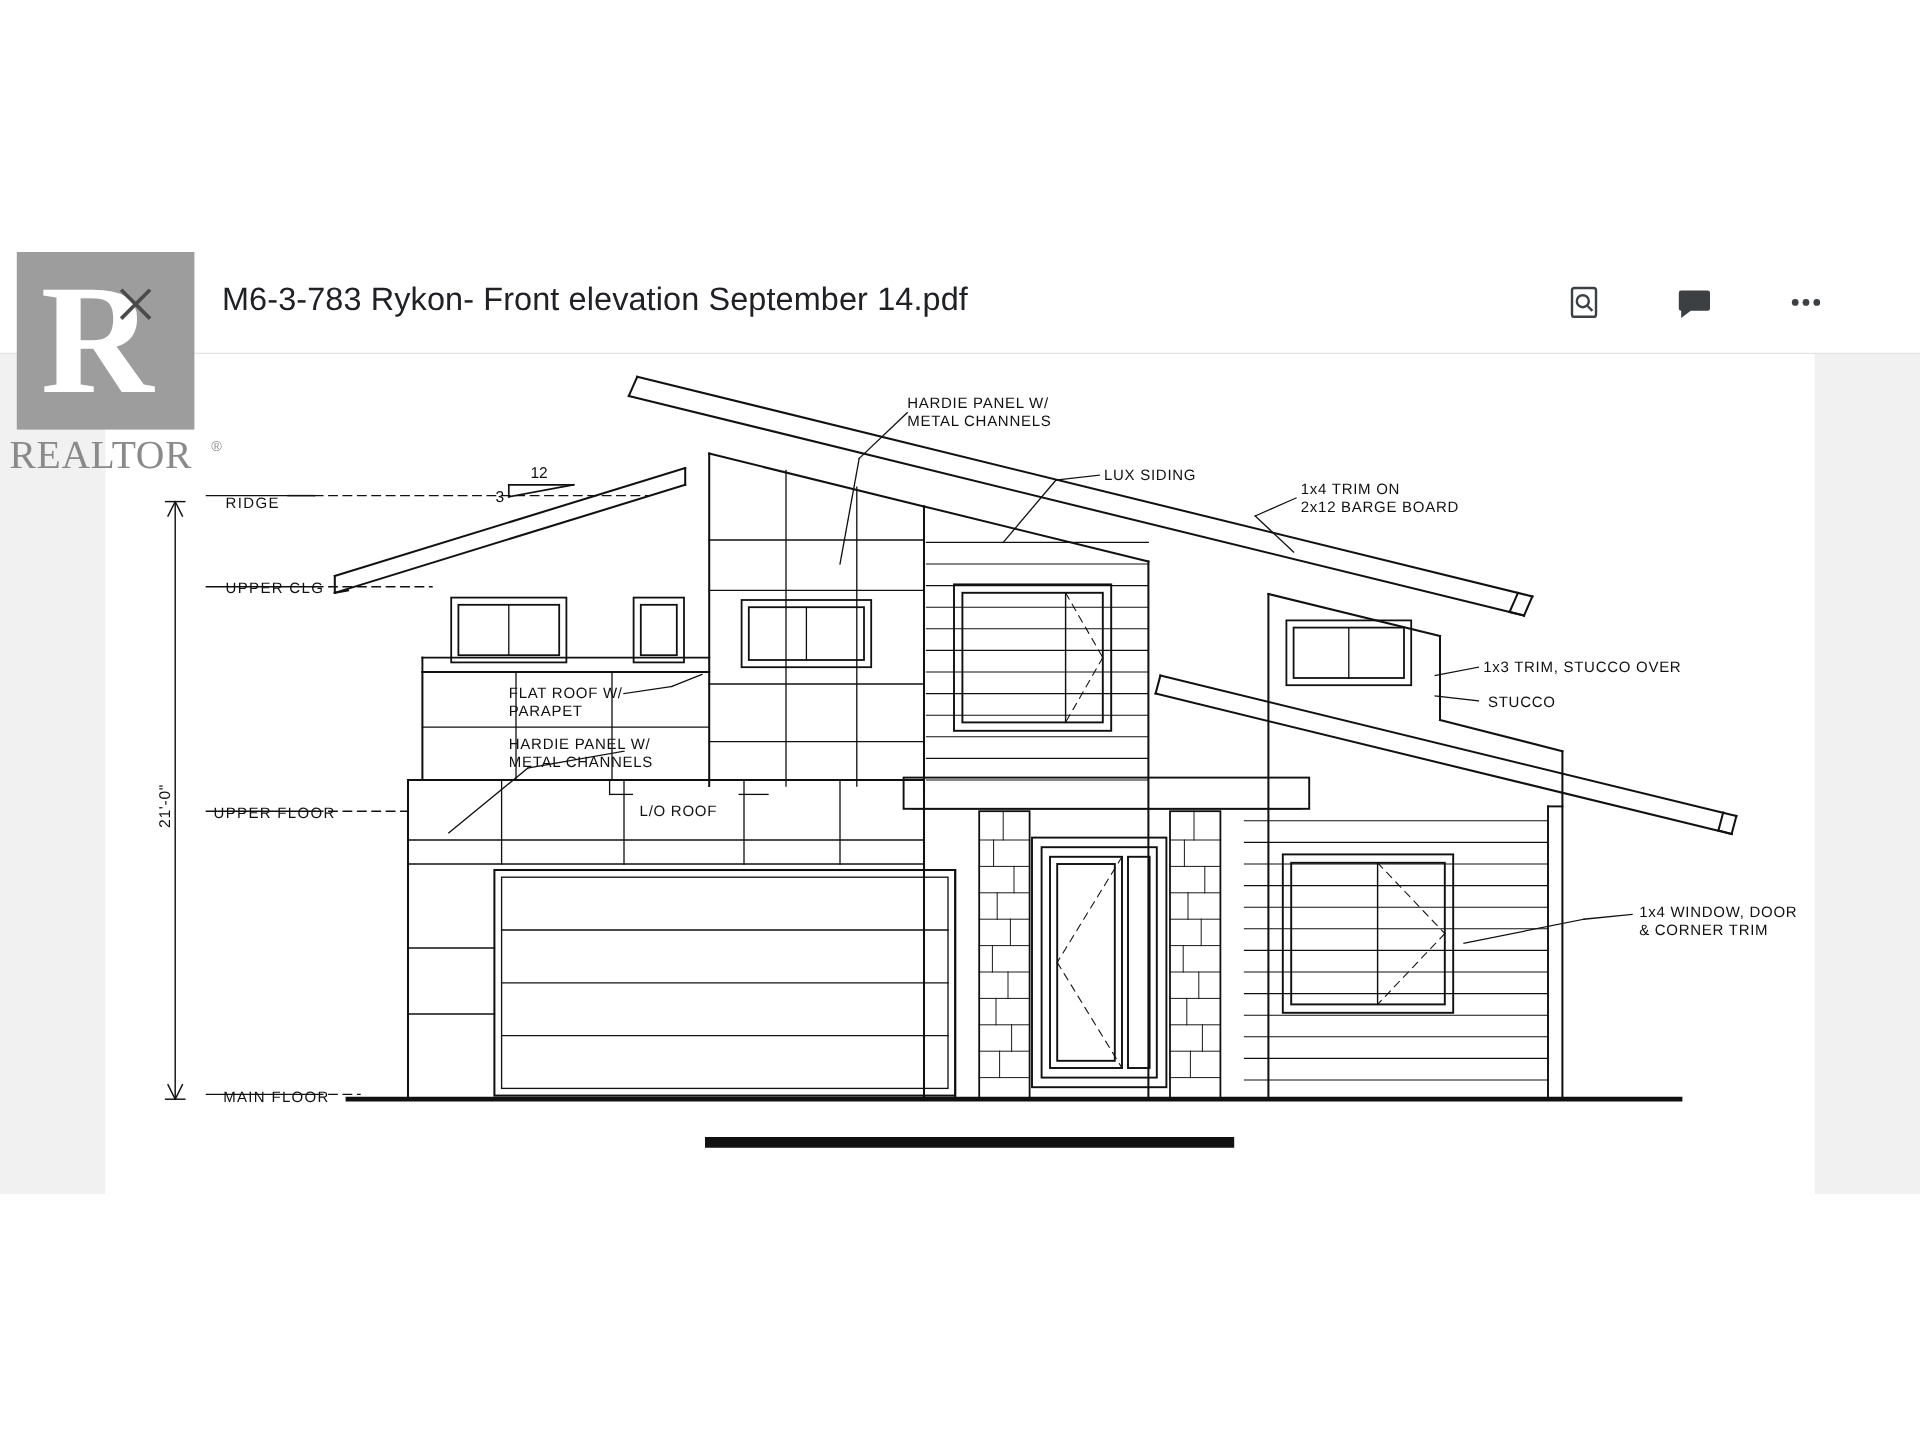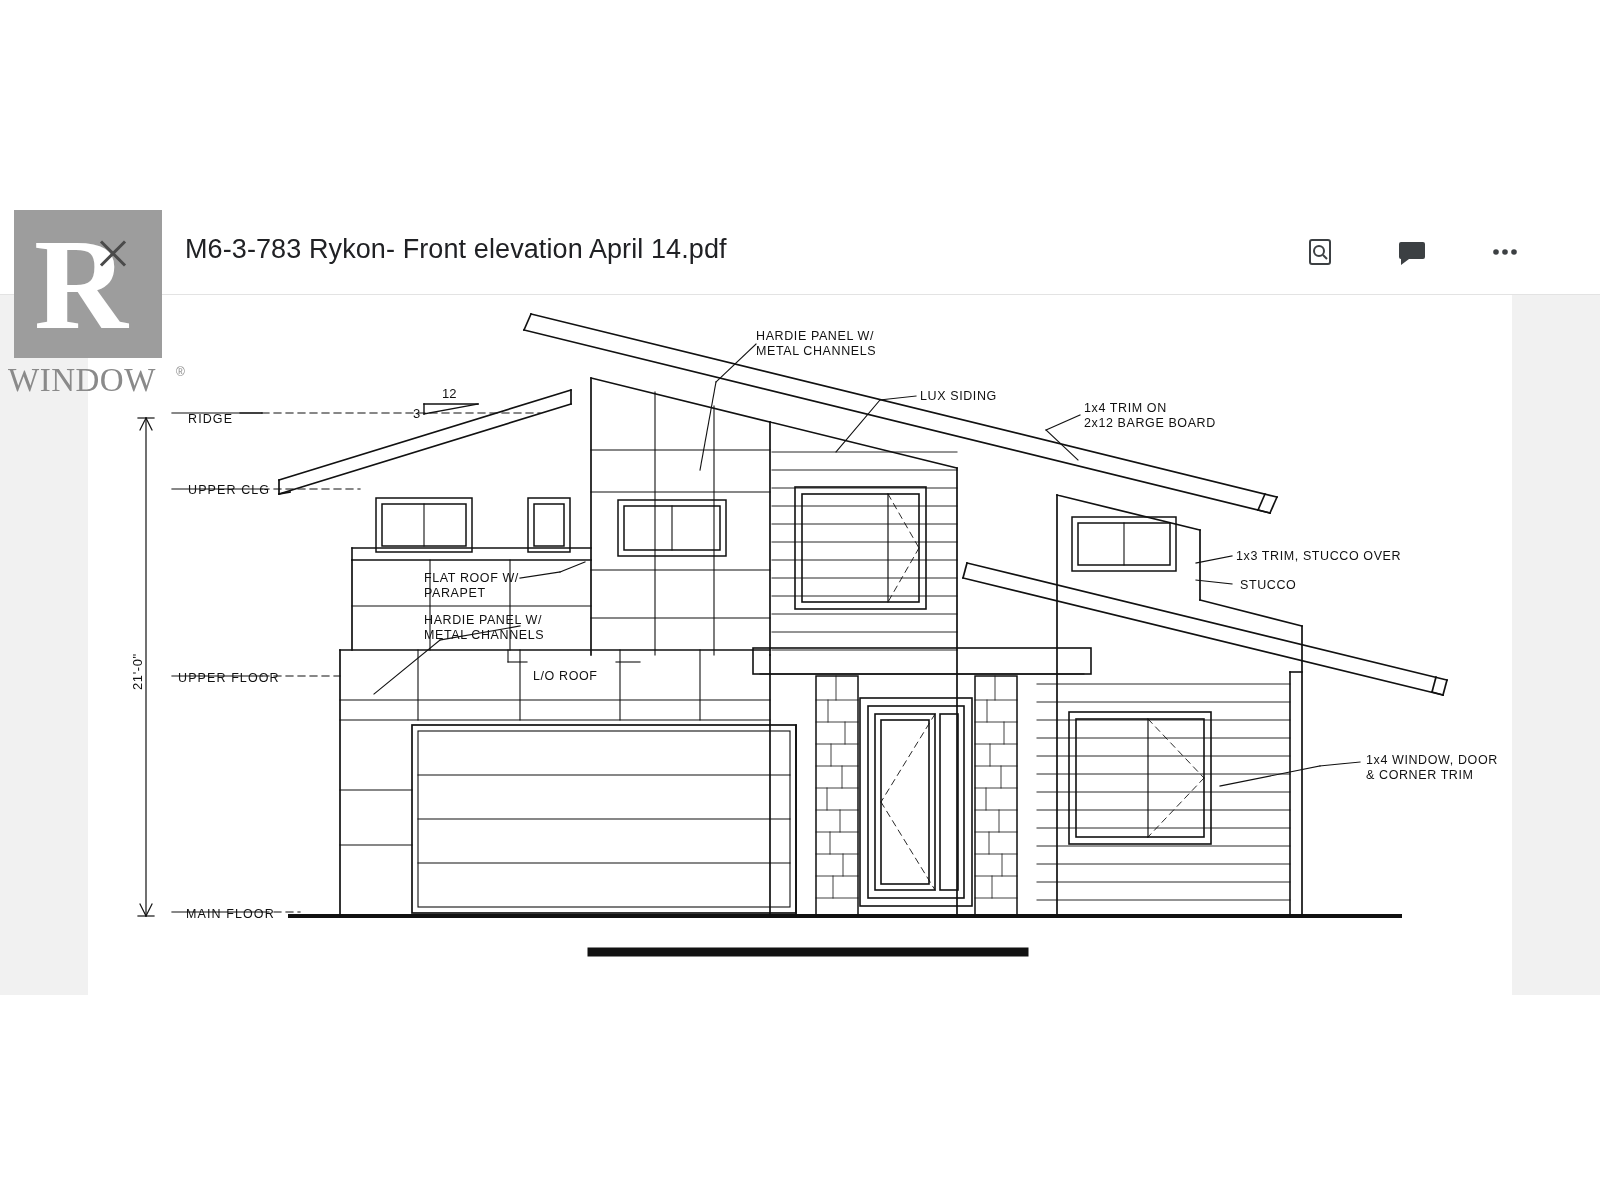--- a/index.html
+++ b/index.html
@@ -173,21 +173,21 @@
 <body>
 
 <div id="root">
 
   <div class="side-shade-l"></div>
   <div class="side-shade-r"></div>
   <div class="pdf-page"></div>
 
   <div class="viewer-header"></div>
 
-  <div class="doc-title">M6-3-783 Rykon- Front elevation April 14.pdf</div>
+  <div class="doc-title">M6-3-783 Rykon- Front elevation September 14.pdf</div>
 
   <div class="hdr-icon" id="icon-search">
     <svg width="40" height="40" viewBox="0 0 40 40">
       <rect x="10" y="8" width="20" height="24" rx="2" fill="none" stroke="#3c4043" stroke-width="2"></rect>
       <circle cx="19" cy="19" r="5" fill="none" stroke="#3c4043" stroke-width="2"></circle>
       <line x1="23" y1="23" x2="27" y2="27" stroke="#3c4043" stroke-width="2"></line>
     </svg>
   </div>
 
   <div class="hdr-icon" id="icon-comment">
@@ -201,21 +201,21 @@
       <circle cx="11" cy="20" r="2.8" fill="#3c4043"></circle>
       <circle cx="20" cy="20" r="2.8" fill="#3c4043"></circle>
       <circle cx="29" cy="20" r="2.8" fill="#3c4043"></circle>
     </svg>
   </div>
 
   <div class="realtor-wm">
     <div class="realtor-box"></div>
     <div class="realtor-r">R</div>
     <div class="realtor-x"></div>
-    <div class="realtor-word">WINDOW</div>
+    <div class="realtor-word">REALTOR</div>
     <div class="realtor-reg">®</div>
   </div>
 
   <svg class="drawing-svg" viewBox="0 0 1600 1200">
     <g fill="none" stroke="#111" stroke-width="1.6" stroke-linecap="square">
 
       <line x1="290" y1="916" x2="1400" y2="916" stroke-width="4"></line>
 
       <line x1="592" y1="952" x2="1024" y2="952" stroke-width="9"></line>
 

